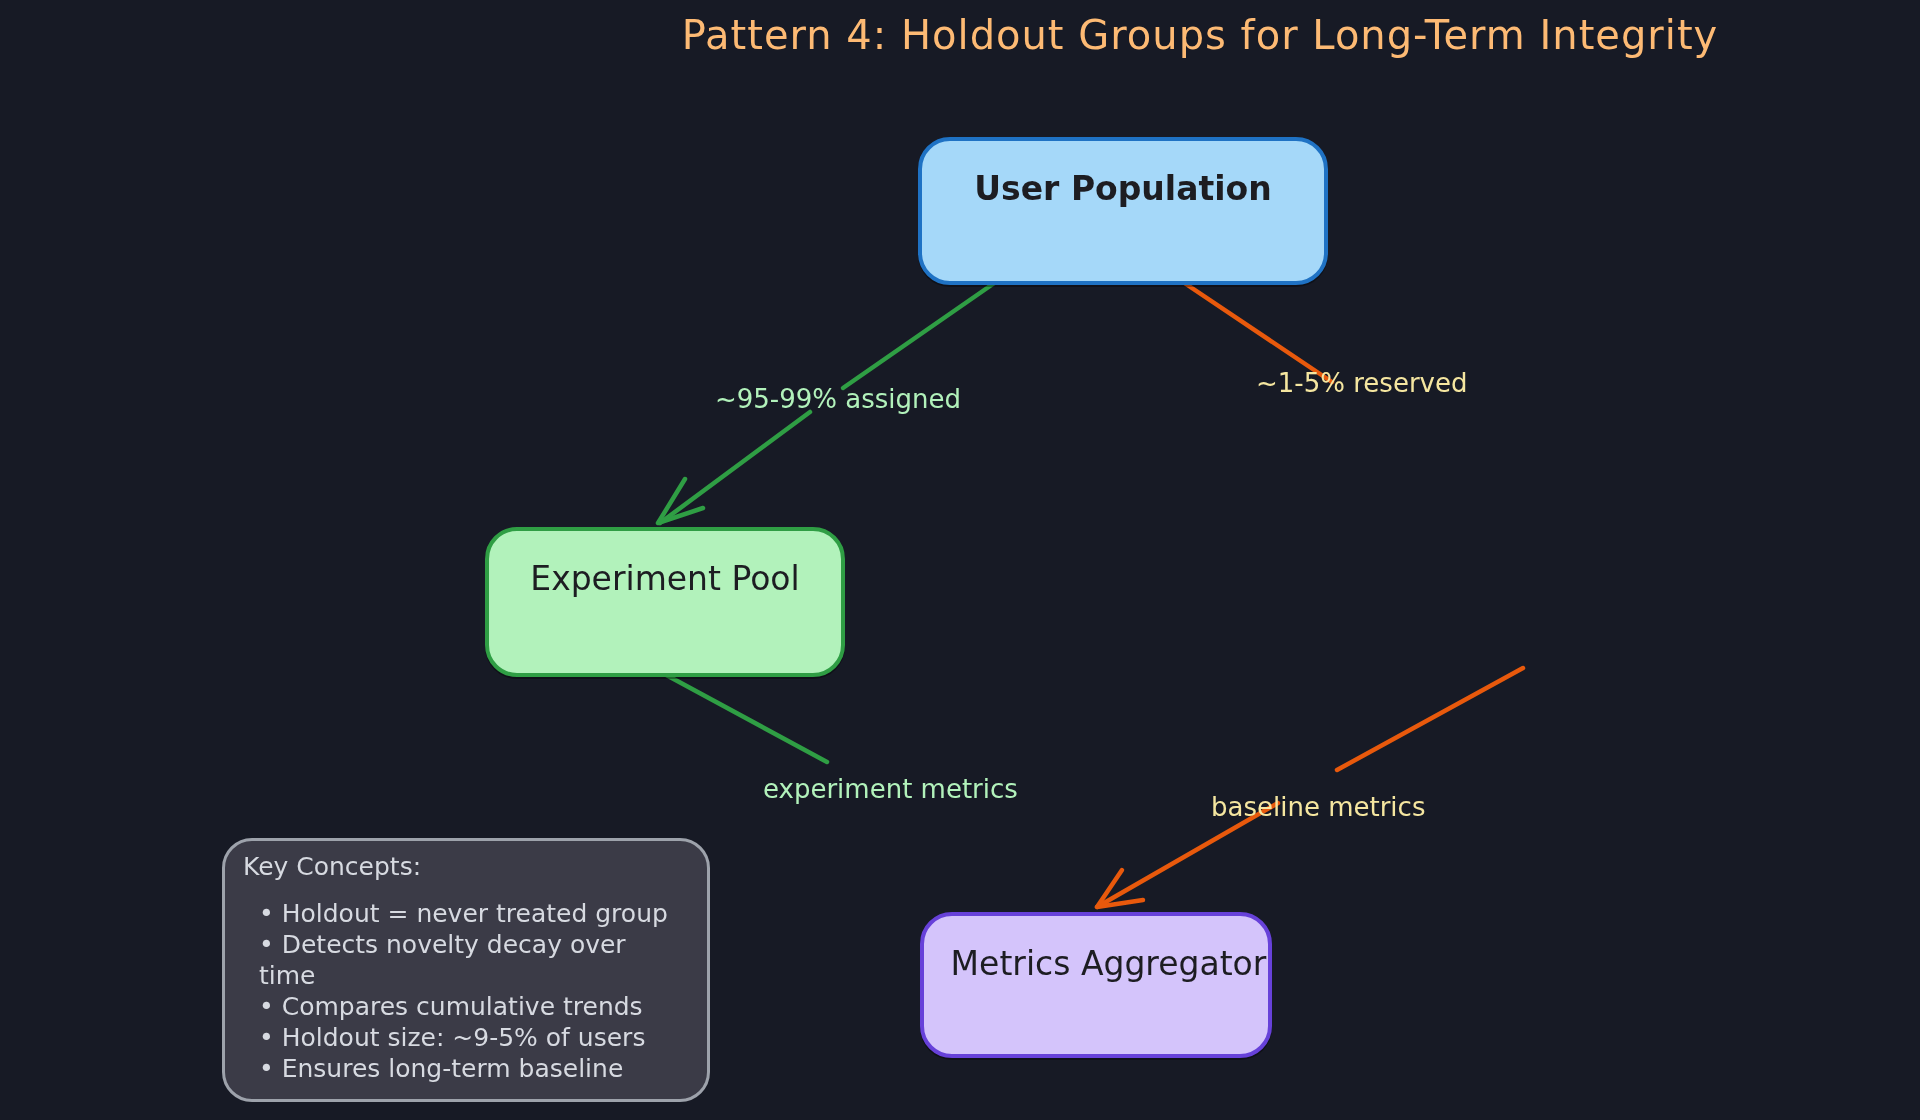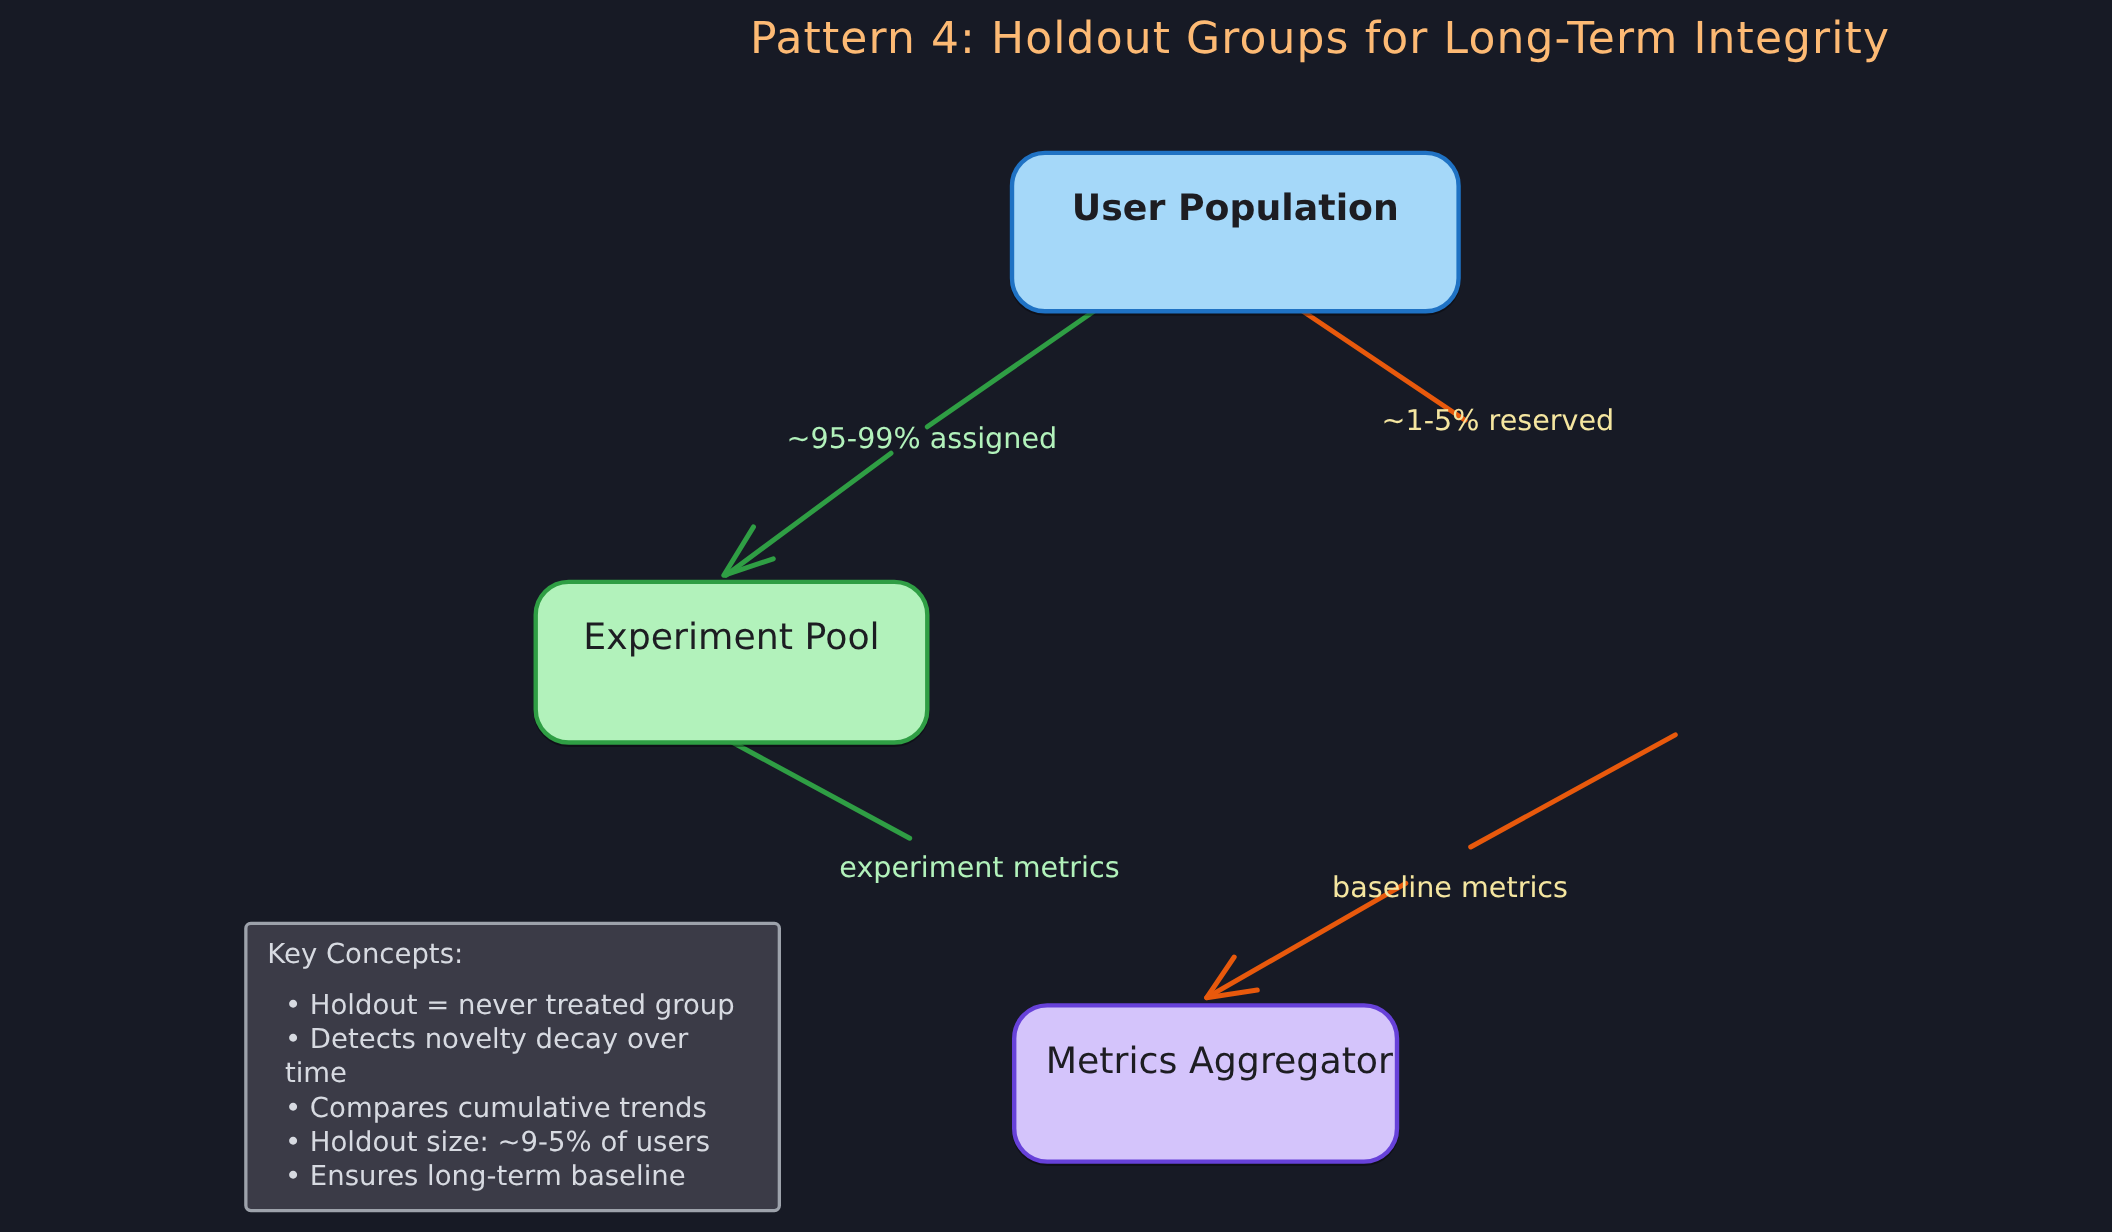--- a/index.html
+++ b/index.html
@@ -53,21 +53,21 @@
   .lbl-reserved  { left: 1256px; top: 368px; }
   .lbl-expm      { left: 763px;  top: 774px; }
   .lbl-basem     { left: 1211px; top: 770px; margin-top: 22px; }
   .key-box {
     position: absolute;
     left: 222px; top: 838px;
     width: 488px; height: 264px;
     box-sizing: border-box;
     background: #3b3b47;
     border: 3px solid #9da2ab;
-    border-radius: 6px;
+    border-radius: 30px;
     padding: 10px 18px 0 18px;
     color: #d7dae1;
   }
   .key-heading { font-size: 25px; line-height: 31px; }
   .key-list { list-style: none; margin: 16px; padding: 0; }
   .key-list li { font-size: 25px; line-height: 31px; }
   svg.wires {
     position: absolute;
     left: 0; top: 0;
     pointer-events: none;

